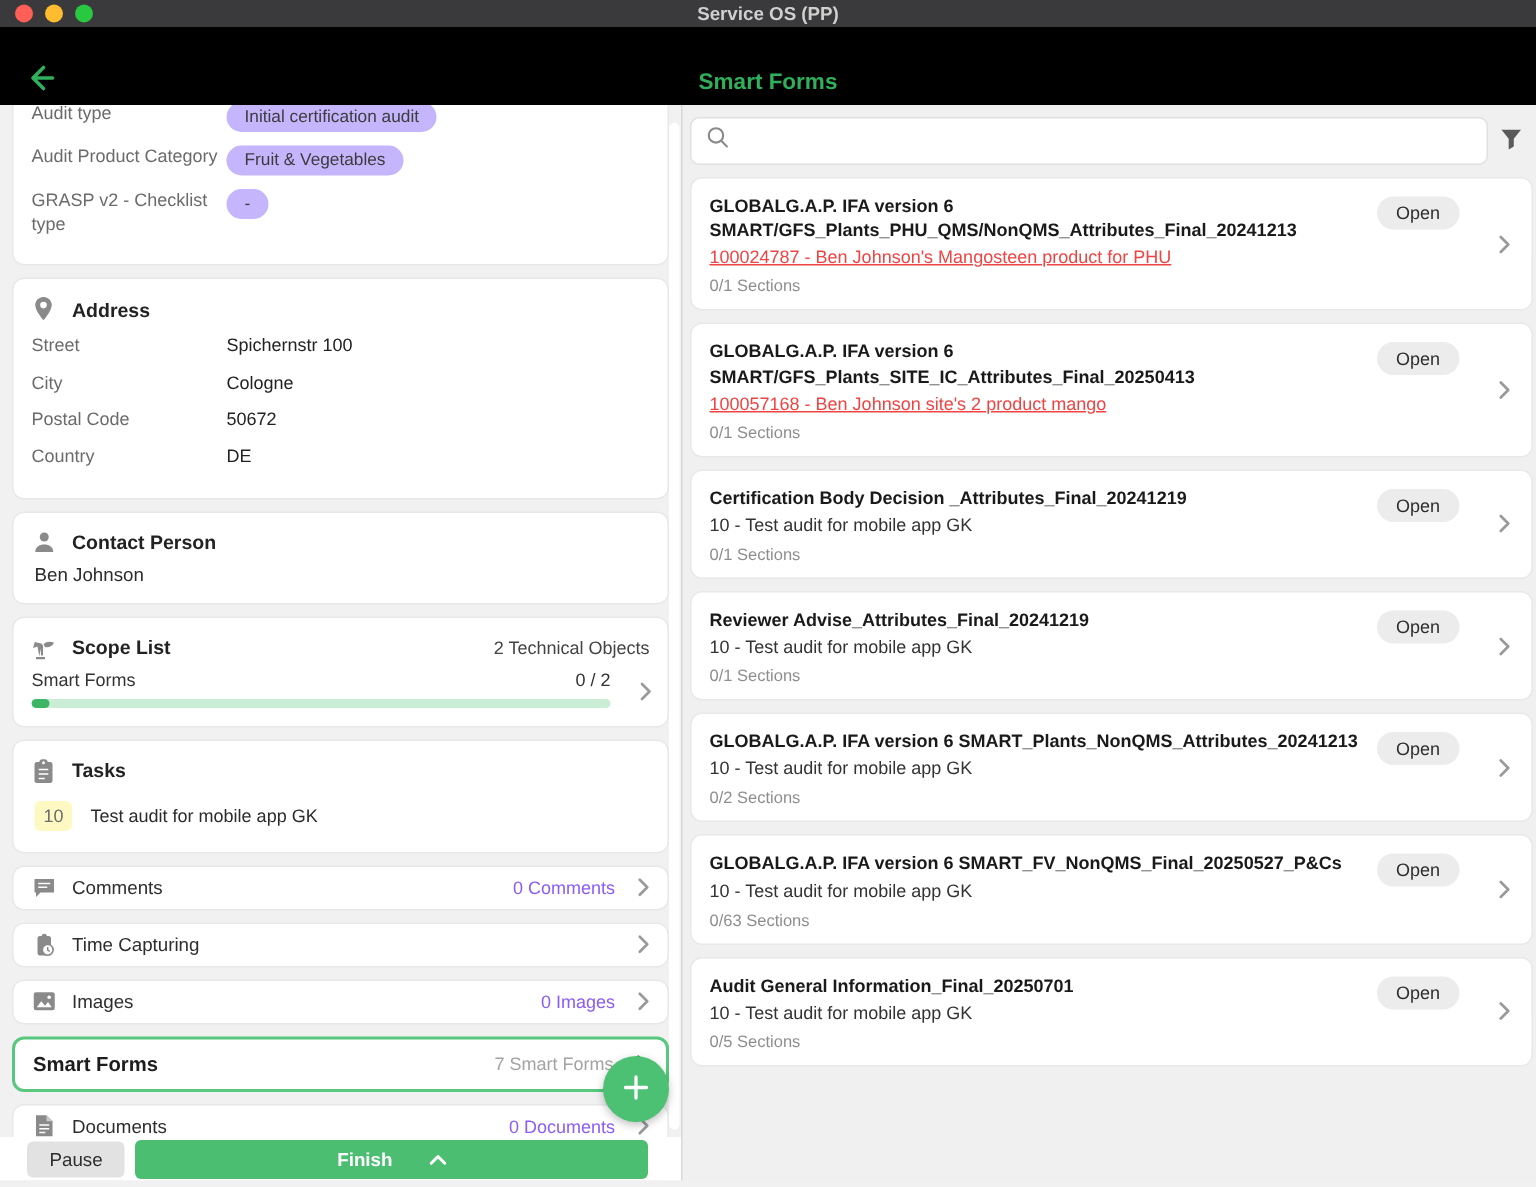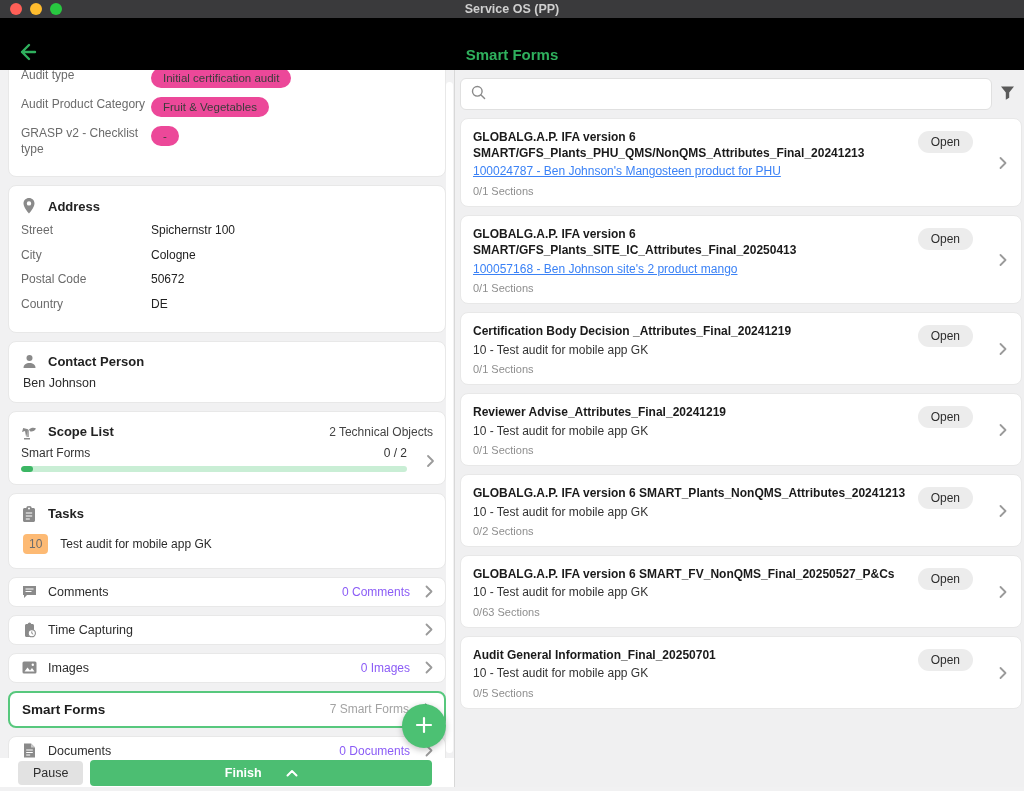--- a/index.html
+++ b/index.html
@@ -23,39 +23,39 @@
   .left { width:455px; position:relative; background:#f1f1f2; border-right:1px solid #d8d8d8; overflow:hidden; flex:none; }
   .left-scroll { position:absolute; left:0; right:0; top:0; bottom:29px; overflow:hidden; padding:0 8px; }
   .scroll-track { position:absolute; top:12px; right:1px; bottom:34px; width:7px; background:#ffffff; border-radius:4px; }
 
   .card { background:#fff; border:1px solid #e8e8e8; border-radius:8px; margin-top:8px; padding:10px 12px; position:relative; }
   .card.first { margin-top:-18px; padding-top:6px; }
 
   .kv-row { display:flex; align-items:flex-start; margin:9px 0; }
   .kv-label { width:130px; flex:none; color:#6b6b6b; font-size:12px; line-height:1.3; }
   .kv-value { color:#222; font-size:12px; line-height:1.3; }
-  .chip { display:inline-block; background:#ec4899; border-radius:12px; padding:4px 12px; font-size:11.5px; color:#3c3c3c; }
+  .chip { display:inline-block; background:#c4b5fd; border-radius:12px; padding:4px 12px; font-size:11.5px; color:#3c3c3c; }
 
   .card-header { display:flex; align-items:center; gap:11px; margin:2px 0 4px 0; }
   .card-header .hicon { width:16px; height:16px; flex:none; display:flex; align-items:center; justify-content:center; }
   .card-title { font-size:13px; font-weight:bold; color:#222; flex:1; }
   .header-count { font-size:12px; color:#444; }
 
   .addr-rows { margin-top:8px; }
   .contact-name { font-size:12.5px; color:#2b2b2b; margin:6px 0 2px 2px; }
 
   .scope-sub { display:flex; align-items:center; margin-top:6px; padding-right:26px; }
   .scope-sub-label { flex:1; font-size:12px; color:#333; }
   .scope-sub-count { font-size:12px; color:#333; }
   .progress { height:6px; border-radius:3px; background:#c9eed5; margin:6px 26px 2px 0; overflow:hidden; }
   .progress-fill { height:100%; width:3%; background:#3cb664; border-radius:3px; }
   .scope-chev { position:absolute; right:10px; top:42px; }
 
   .task-row { display:flex; align-items:center; gap:12px; margin:12px 0 4px 2px; }
-  .task-badge { background:#fdba74; color:#6d6d6d; font-size:12px; border-radius:4px; padding:3px 6px; }
+  .task-badge { background:#fef9c3; color:#6d6d6d; font-size:12px; border-radius:4px; padding:3px 6px; }
   .task-text { font-size:12px; color:#2b2b2b; }
 
   .nav-row { display:flex; align-items:center; gap:11px; height:30px; padding:0 12px; cursor:pointer; }
   .nav-icon { width:16px; height:16px; flex:none; display:flex; align-items:center; justify-content:center; }
   .nav-label { font-size:12.5px; color:#2e2e2e; font-weight:500; }
   .nav-count { margin-left:auto; font-size:12px; color:#8b5cf6; }
   .nav-chev { flex:none; margin-left:4px; display:flex; }
   .nav-row.selected { height:37px; border:2px solid #57c87d; }
   .nav-row.selected .nav-label { font-weight:bold; font-size:13.5px; color:#1d1d1d; }
   .nav-row.selected .nav-count { color:#a3a3a3; }
@@ -69,21 +69,21 @@
   
   .right { flex:1; background:#f0f0f1; padding:8px 2px 0 5px; overflow:hidden; }
   .search-row { display:flex; align-items:center; }
   .search-box { flex:1; height:32px; background:#fff; border:1px solid #e0e0e0; border-radius:6px; display:flex; align-items:center; padding:0 10px; }
   .search-box input { border:none; outline:none; flex:1; font-size:13px; margin-left:8px; font-family:inherit; background:transparent; }
   .filter-btn { width:30px; height:32px; border:none; background:transparent; display:flex; align-items:center; justify-content:center; cursor:pointer; }
 
   .form-card { background:#fff; border:1px solid #e8e8e8; border-radius:8px; margin-top:8px; padding:10px 100px 9px 12px; position:relative; cursor:pointer; }
   .form-title { font-size:12px; font-weight:bold; color:#1a1a1a; line-height:1.35; overflow-wrap:break-word; }
   .form-link { font-size:12px; line-height:1.4; margin-top:2px; display:inline-block; }
-  .form-link.blue { color:#3b82f6; text-decoration:underline; cursor:pointer;text-align:center; }
+  .form-link.blue { color:#ef4444; text-decoration:underline; cursor:pointer;text-align:center; }
   .form-link.plain { color:#333; text-decoration:none; }
   .form-sections { font-size:11px; color:#8e8e8e; margin-top:5px; }
   .status-badge { position:absolute; top:12px; right:48px; background:#ececec; border-radius:12px; padding:4px 13px; font-size:12px; color:#2e2e2e; }
   .card-chev { position:absolute; right:14px; top:50%; transform:translateY(-50%); display:flex; } .fill-gray { fill:#8a8a8a; }
 </style>
 </head>
 <body>
 
 <div class="titlebar">
   <div class="lights">

